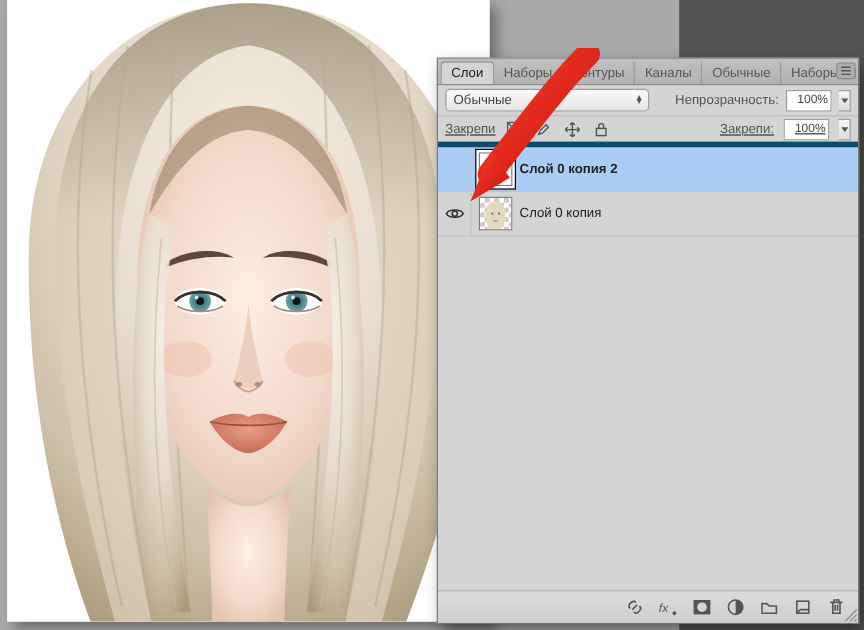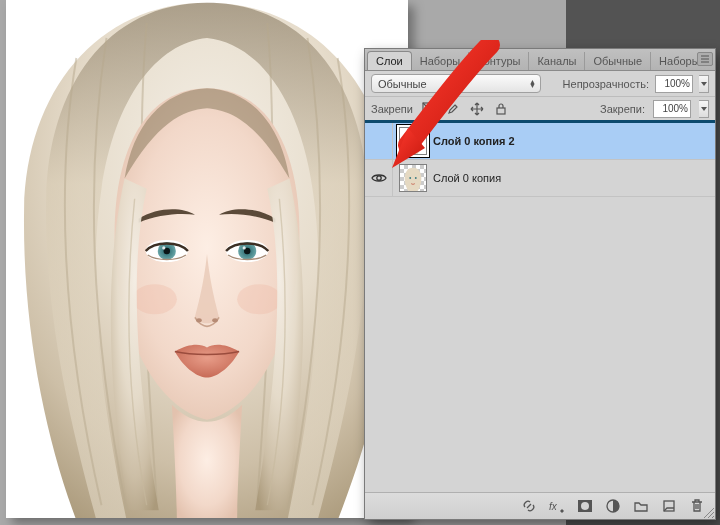--- a/index.html
+++ b/index.html
@@ -79,21 +79,22 @@
     background: #fff; display: flex; align-items: center; justify-content: flex-end;
     padding-right: 2px; font-size: 10px; color:#444;
   }
   .pct-arrow { width: 10px; height: 18px; border:1px solid #a0a0a0; border-left:none;
     background: linear-gradient(#f6f6f6,#ddd); display:flex;align-items:center;justify-content:center;}
   .pct-arrow svg{width:6px;height:6px;}
 
   .panel-row2 {
     height: 26px; display: flex; align-items: center;
     padding: 0 6px; gap: 8px;
-    border-bottom: 3px solid #0c4a6e;
+    border-bottom: 5px solid #0c4a6e;
+    text-decoration: underline;
   }
   .lock-label { color:#555; }
   .lock-icons { display:flex; gap:8px; align-items:center; }
   .lock-icons span { width:16px; height:16px; display:flex; align-items:center; justify-content:center; }
   .lock-icons svg { width:14px; height:14px; stroke:#555; fill:none; stroke-width:1.2; }
   .fill-label { flex:1; text-align:right; color:#555; }
 
   .layers-list {
     flex: 1; background: #d4d4d4; overflow:auto;
     border-bottom: 1px solid #b0b0b0;

